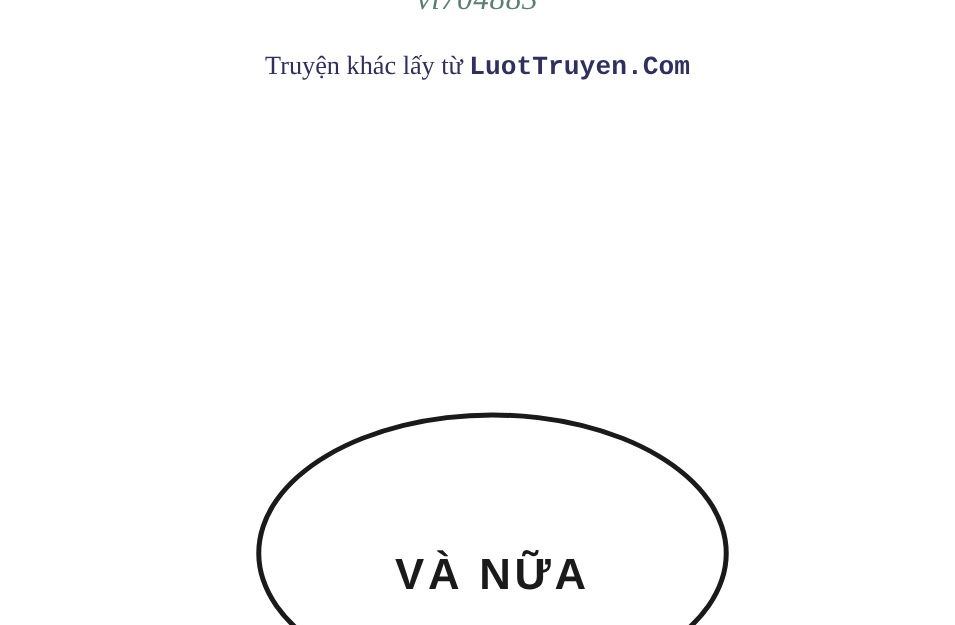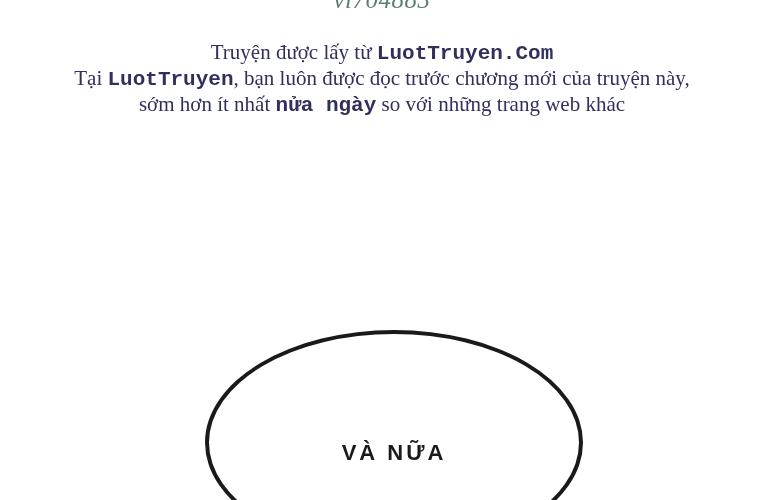--- a/index.html
+++ b/index.html
@@ -73,35 +73,33 @@
     box-sizing: border-box;
   }
   .balloon-text {
     position: absolute;
     left: 205px;
     top: 440px;
     width: 378px;
     text-align: center;
     font-family: "Liberation Sans", sans-serif;
     font-weight: bold;
-    font-size: 22px;
+    font-size: 35px;
     letter-spacing: 3px;
     color: #1a1a1a;
     white-space: nowrap;
   }
 </style>
 </head>
 <body>
 
 <div class="page">
 
   <div class="top-id">vl704883</div>
 
   <div class="promo">
-    <span class="line line1"><span>Truyện được lấy từ </span><b>LuotTruyen.Com</b></span>
-    <span class="line line2"><span>Tại </span><b>LuotTruyen</b><span>, bạn luôn được đọc trước chương mới của truyện này,</span></span>
-    <span class="line line3"><span>sớm hơn ít nhất </span><b>nửa ngày</b><span> so với những trang web khác</span></span>
+    <span class="line line1"><span>Truyện khác lấy từ </span><b>LuotTruyen.Com</b></span>
   </div>
 
   <div class="balloon"></div>
   <div class="balloon-text">VÀ NỮA</div>
 
 </div>
 
 </body></html>

